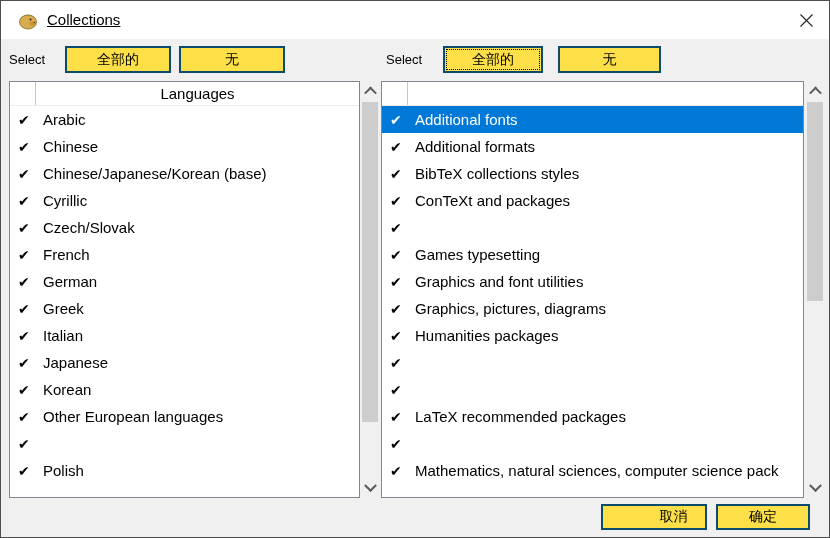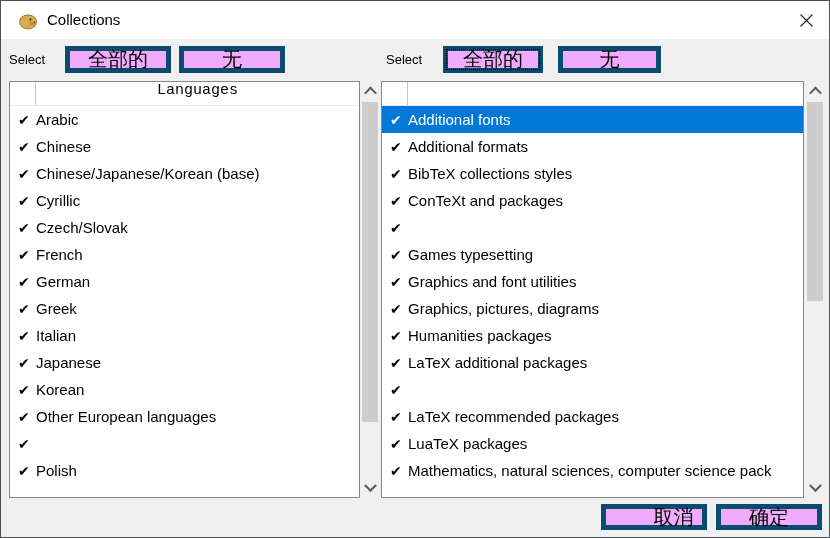--- a/index.html
+++ b/index.html
@@ -5,42 +5,42 @@
   html,body { margin:0; padding:0; background:#888; }
   .window {
     position:relative; width:830px; height:538px; box-sizing:border-box;
     border:1px solid #4e4e4e; background:#f0f0f0; overflow:hidden;
     font-family:"Liberation Sans","DejaVu Sans",sans-serif; color:#000;
     -webkit-font-smoothing:antialiased;
   }
   
   .titlebar { position:absolute; top:0; left:0; right:0; height:38px; background:#ffffff; }
   .app-icon { position:absolute; left:16px; top:9px; width:22px; height:20px; }
-  .title-text { position:absolute; left:46px; top:0; height:38px; line-height:38px; font-size:15px; }
+  .title-text { position:absolute; left:46px; top:0; height:38px; line-height:38px; font-size:15px;text-decoration:underline; }
   .close-btn { position:absolute; right:8px; top:4px; width:30px; height:30px;
     display:flex; align-items:center; justify-content:center; cursor:default; }
   
   .select-label { position:absolute; top:45px; height:27px; line-height:27px; font-size:13px; }
   .btn {
-    position:absolute; box-sizing:border-box; background:#f0abfc; border:5px solid #0c4a6e;
-    font-size:20px; display:flex; align-items:center; justify-content:center; cursor:default;
+    position:absolute; box-sizing:border-box; background:#fde047; border:2px solid #0c4a6e;
+    font-size:14px; display:flex; align-items:center; justify-content:center; cursor:default;
   }
   .btn.focused { outline:1px dotted #000; outline-offset:-4px; }
   
   .listbox {
     position:absolute; top:80px; height:417px; box-sizing:border-box;
     background:#fff; border:1px solid #828790; overflow:hidden;
   }
-  .list-header { display:flex; height:23px; align-items:flex-start; border-bottom:1px solid #ececec;font-family:Liberation Mono, monospace; }
+  .list-header { display:flex; height:23px; align-items:center; border-bottom:1px solid #ececec; }
   .hdr-check-col { width:25px; align-self:stretch; border-right:1px solid #c6c6c6; }
   .hdr-label { flex:1; text-align:center; font-size:15px; }
   .rows {}
   .row { display:flex; align-items:center; height:27px; white-space:nowrap; overflow:hidden; }
   .row .check { width:18px; margin-left:8px; font-size:14px; flex:none; }
-  .row .label { font-size:15px; }
+  .row .label { margin-left:7px; font-size:15px; }
   
   .scrollbar { position:absolute; top:80px; height:417px; width:18px; background:#f0f0f0; }
   .scroll-btn { position:absolute; left:0; width:18px; height:20px;
     display:flex; align-items:center; justify-content:center; }
   .scroll-btn.up { top:0; } .scroll-btn.down { bottom:0; }
   .chev { width:7px; height:7px; border-left:2px solid #5a5a5a; border-top:2px solid #5a5a5a; }
   .chev.up { transform:rotate(45deg) translate(1px,1px); }
   .chev.down { transform:rotate(225deg) translate(2px,2px); }
   .scroll-thumb { position:absolute; left:1px; width:16px; background:#cdcdcd; }
   .thumb-tall { top:21px; height:320px; }
@@ -183,45 +183,43 @@
         <div class="row">
           <span class="check">✔</span>
           <span class="label">Graphics, pictures, diagrams</span>
         </div>
         <div class="row">
           <span class="check">✔</span>
           <span class="label">Humanities packages</span>
         </div>
         <div class="row">
           <span class="check">✔</span>
-          <span class="label">LaTeX additional packages</span>
         </div>
         <div class="row">
           <span class="check">✔</span>
         </div>
         <div class="row">
           <span class="check">✔</span>
           <span class="label">LaTeX recommended packages</span>
         </div>
         <div class="row">
           <span class="check">✔</span>
-          <span class="label">LuaTeX packages</span>
         </div>
         <div class="row">
           <span class="check">✔</span>
           <span class="label">Mathematics, natural sciences, computer science pack</span>
         </div>
       </div>
   </div>
   <div class="scrollbar" style="left:805px;">
     <div class="scroll-btn up">
         <span class="chev up"></span>
       </div>
     <div class="scroll-thumb thumb-short"></div>
     <div class="scroll-btn down">
         <span class="chev down"></span>
       </div>
   </div>
 
   <button class="btn" style="left:600px; top:503px; width:106px; height:26px;padding-left:45px;">取消</button>
-  <button class="btn" style="left:715px; top:503px; width:106px; height:26px;">确定</button>
+  <button class="btn" style="left:715px; top:503px; width:94px; height:26px;">确定</button>
 
 </div>
 
 </body></html>

